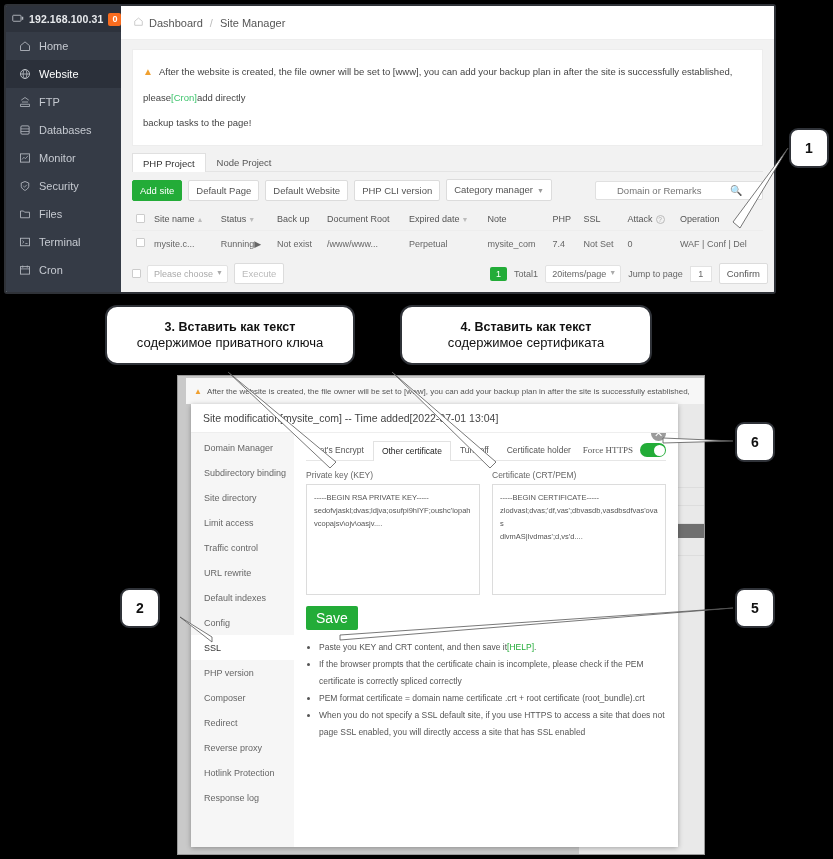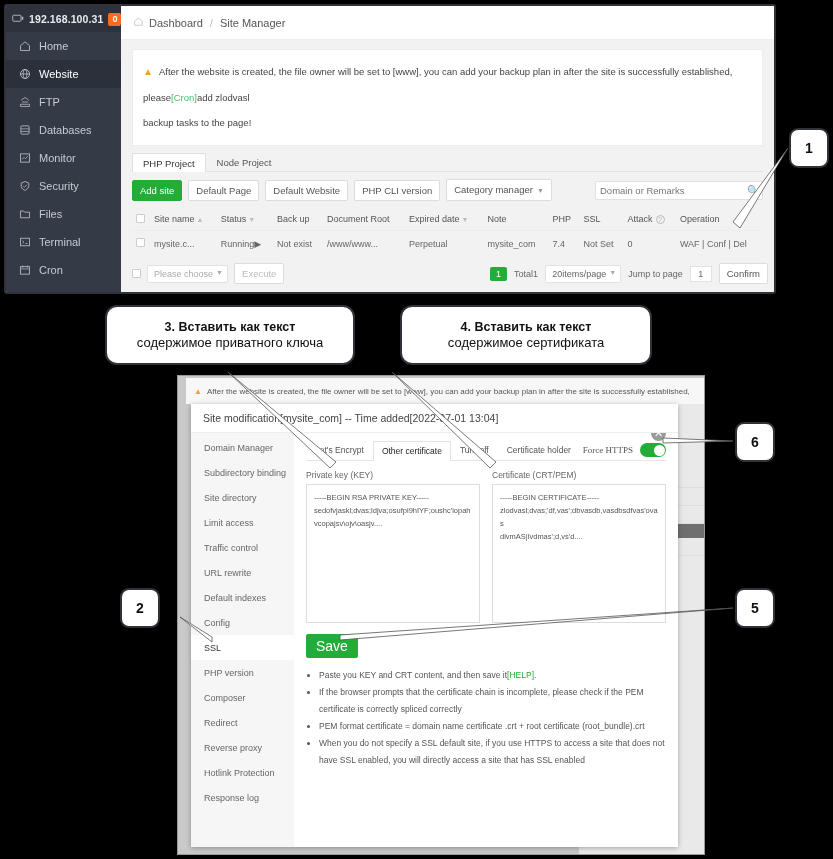--- a/index.html
+++ b/index.html
@@ -75,21 +75,21 @@
   }
   .btn {
     font-size: 9.5px; border: 1px solid #dcdcdc; background: #fff;
     padding: 3px 7px; color: #555; border-radius: 2px; line-height: 13px; white-space:nowrap;
   }
   .btn.green { background: #23ac38; border-color: #23ac38; color: #fff; }
   .btn .caret { font-size: 7px; margin-left: 4px; color:#999;}
   .search-box {
     margin-left: auto; border: 1px solid #e0e0e0; border-radius: 2px;
     width: 168px; height: 19px; display: flex; align-items: center;
-    padding: 0 2px; background: #fff;
+    padding: 0 19px; background: #fff;
   }
   .search-box input {
     border: none; outline: none; font-size: 9.5px; color: #999;
     width: 100%; background: transparent; font-family: inherit;
   }
   .search-box .sico { color: #888; font-size: 10px; }
 
   table.sites { width: calc(100% - 22px); margin: 8px 11px 0 11px; border-collapse: collapse; }
   table.sites th {
     font-size: 9px; color: #555; font-weight: normal; text-align: left;
@@ -187,21 +187,21 @@
   .ssl-tab.active{ background:#fff; border-color:#e2e2e2; color:#222; position:relative; top:1px;}
   .https-wrap { margin-left:auto; display:flex; align-items:center; gap:7px; padding-bottom:3px;}
   .https-lbl{font-size:9px; color:#555;font-family:Liberation Serif, serif;}
   .toggle{width:26px; height:14px; border-radius:8px; background:#23ac38; position:relative;}
   .toggle::after{content:""; position:absolute; right:1.5px; top:1.5px; width:11px;height:11px;border-radius:50%;background:#fff;}
 
   .fields { display:flex; gap:12px; margin-top: 9px; }
   .field { flex:1 1 0; min-width:0;}
   .field-lbl { font-size:8.5px; color:#666; margin-bottom:4px;}
   .ta {
-    border:1px solid #dcdcdc; height:139px; padding:6px 7px; font-size:7.5px;
+    border:1px solid #dcdcdc; height:111px; padding:6px 7px; font-size:7.5px;
     color:#555; line-height:13px; overflow:hidden; background:#fff; word-break:break-all;
   }
   .ta .l { display:block; }
   .save-btn{
     margin-top:11px; display:inline-block; background:#23ac38; color:#fff;
     font-size:14px; padding:4px 10px; border-radius:2px;
   }
   .helps { margin-top: 9px; font-size:8.5px; color:#555; line-height:17px;}
   .helps li { margin:0; padding:0;}
   .helps ul{ margin:0; padding-left:13px;}
@@ -321,21 +321,21 @@
           <svg width="11" height="11" viewBox="0 0 16 16">
               <path d="M2.5 7.5 8 3l5.5 4.5V13.5h-11z" fill="none" stroke="#999" stroke-width="1.2"></path>
             </svg>
         </span>
         <span>Dashboard</span>
         <span class="sep">/</span>
         <span>Site Manager</span>
       </div>
 
       <div class="notice">
-        <span class="warn">▲</span><span>After the website is created, the file owner will be set to [www], you can add your backup plan in after the site is successfully established, please</span><span class="cron">[Cron]</span><span>add zlodvasl</span>
+        <span class="warn">▲</span><span>After the website is created, the file owner will be set to [www], you can add your backup plan in after the site is successfully established, please</span><span class="cron">[Cron]</span><span>add directly</span>
         <div style="line-height:24px;">backup tasks to the page!</div>
       </div>
 
       <div class="tabs-row">
         <div class="tab active">PHP Project</div>
         <div class="tab">Node Project</div>
       </div>
 
       <div class="toolbar">
         <div class="btn green">Add site</div>
@@ -503,21 +503,21 @@
             </div>
           </div>
 
           <div class="save-btn">Save</div>
 
           <div class="helps">
             <ul>
               <li><span>Paste you KEY and CRT content, and then save it</span><span class="help-link">[HELP]</span><span>.</span></li>
               <li>If the browser prompts that the certificate chain is incomplete, please check if the PEM certificate is correctly spliced correctly</li>
               <li>PEM format certificate = domain name certificate .crt + root certificate (root_bundle).crt</li>
-              <li>When you do not specify a SSL default site, if you use HTTPS to access a site that does not have SSL enabled, you will directly access a site that has SSL enabled</li>
+              <li>When you do not specify a SSL default site, if you use HTTPS to access a site that does not page SSL enabled, you will directly access a site that has SSL enabled</li>
             </ul>
           </div>
 
           <div class="modal-close">✕</div>
         </div>
       </div>
     </div>
   </div>
 
   <svg id="leaders">

